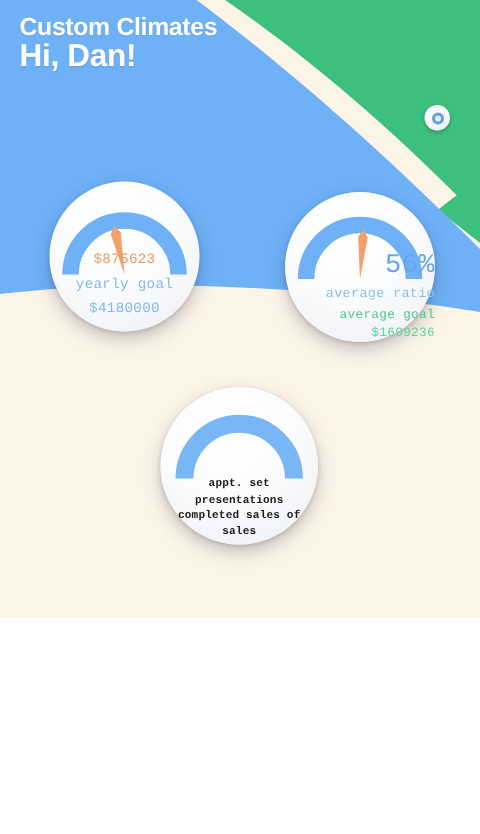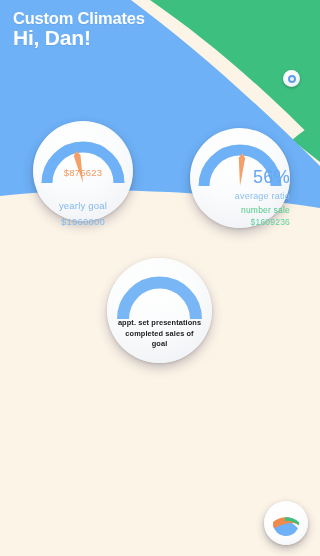--- a/index.html
+++ b/index.html
@@ -6,21 +6,21 @@
     margin: 0;
     padding: 0;
     background: #ffffff;
   }
   body {
     font-family: "Liberation Sans", sans-serif;
   }
   #app {
     position: relative;
     width: 320px;
-    height: 556px;
+    height: 412px;
     overflow: hidden;
     background: #FDF4E8;
   }
 
   
   .bg-layer {
     position: absolute;
     inset: 0;
     width: 320px;
     height: 556px;
@@ -79,20 +79,21 @@
   
   .gauge {
     position: absolute;
     border-radius: 50%;
     background: radial-gradient(circle at 42% 28%, #ffffff 0%, #fbfcfd 42%, #eceff3 100%);
     box-shadow: 0 5px 11px rgba(40,40,60,0.26), 0 1px 3px rgba(40,40,60,0.16);
     z-index: 5;
     display: flex;
     align-items: center;
     justify-content: center;
+    font-family: Liberation Mono, monospace;
   }
   .gauge-inner {
     position: relative;
     width: 100%;
     height: 100%;
   }
   .gauge svg {
     position: absolute;
     left: 0;
     top: 0;
@@ -114,21 +115,21 @@
   #gauge-yearly .gauge-labels { top: 46px; }
   .lbl-amount {
     font-size: 9.5px;
     color: #F29B61;
     letter-spacing: 0.2px;
   }
   .lbl-caption {
     font-size: 9.5px;
     color: #83B9EE;
     letter-spacing: 0.2px;
-    margin-top: 20px;
+    margin-top: 4px;
   }
   .lbl-value-blue {
     font-size: 9.5px;
     color: #83B9EE;
     letter-spacing: 0.2px;
     margin-top: 4px;
   }
 
   #gauge-closing {
     left: 190px;
@@ -226,51 +227,51 @@
     <div class="gauge-inner">
       <svg width="100" height="100" viewBox="0 0 100 100">
         <path d="M 14 62 A 36 36 0 0 1 86 62" fill="none" stroke="#6EB1F7" stroke-width="11" stroke-linecap="butt"></path>
         <g transform="rotate(-12 50 62)">
           <path d="M 50 62 L 46.6 34 L 50 29 L 53.4 34 Z" fill="#F4A06A"></path>
         </g>
       </svg>
       <div class="gauge-labels">
         <div class="lbl-amount">$875623</div>
         <div class="lbl-caption">yearly goal</div>
-        <div class="lbl-value-blue">$1960000</div>
+        <div class="lbl-value-blue">$4180000</div>
       </div>
     </div>
   </div>
 
   <div class="gauge" id="gauge-closing">
     <div class="gauge-inner">
       <svg width="100" height="100" viewBox="0 0 100 100">
         <path d="M 14 58 A 36 36 0 0 1 86 58" fill="none" stroke="#6EB1F7" stroke-width="11" stroke-linecap="butt"></path>
         <g transform="rotate(4 50 58)">
           <path d="M 50 58 L 46.8 30 L 50 25 L 53.2 30 Z" fill="#F4A06A"></path>
         </g>
       </svg>
       <div class="gauge-labels">
         <div class="lbl-pct">56%</div>
         <div class="lbl-caption-2">average ratio</div>
-        <div class="lbl-green">number sale</div>
+        <div class="lbl-green">average goal</div>
         <div class="lbl-green-val">$1609236</div>
       </div>
     </div>
   </div>
 
   <div class="gauge" id="gauge-appts">
     <div class="gauge-inner">
       <svg width="105" height="105" viewBox="0 0 105 105">
         <path d="M 16 61 A 36.5 36.5 0 0 1 89 61" fill="none" stroke="#79B6F5" stroke-width="12" stroke-linecap="butt"></path>
       </svg>
       <div class="gauge-labels">
         <div class="lbl-dark">appt. set presentations</div>
         <div class="lbl-dark">completed sales of</div>
-        <div class="lbl-dark">goal</div>
+        <div class="lbl-dark">sales</div>
       </div>
     </div>
   </div>
 
   <div class="fab">
     <svg width="30" height="30" viewBox="0 0 30 30">
       <defs>
         <clipPath id="logoClip">
           <circle cx="15" cy="15" r="13"></circle>
         </clipPath>

